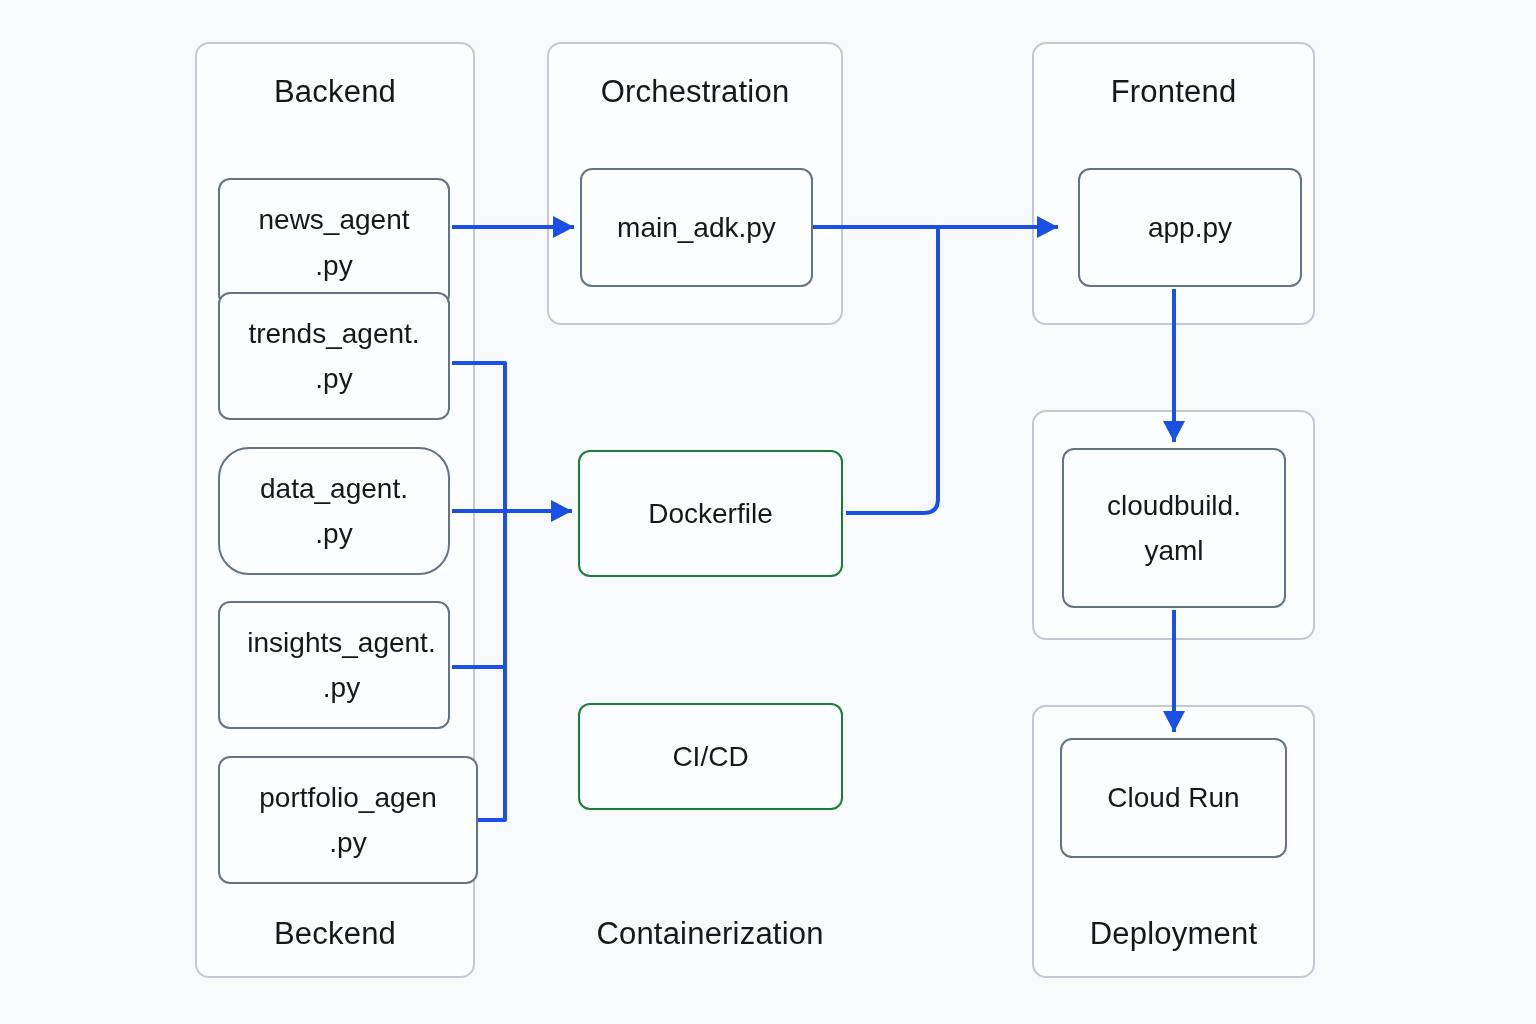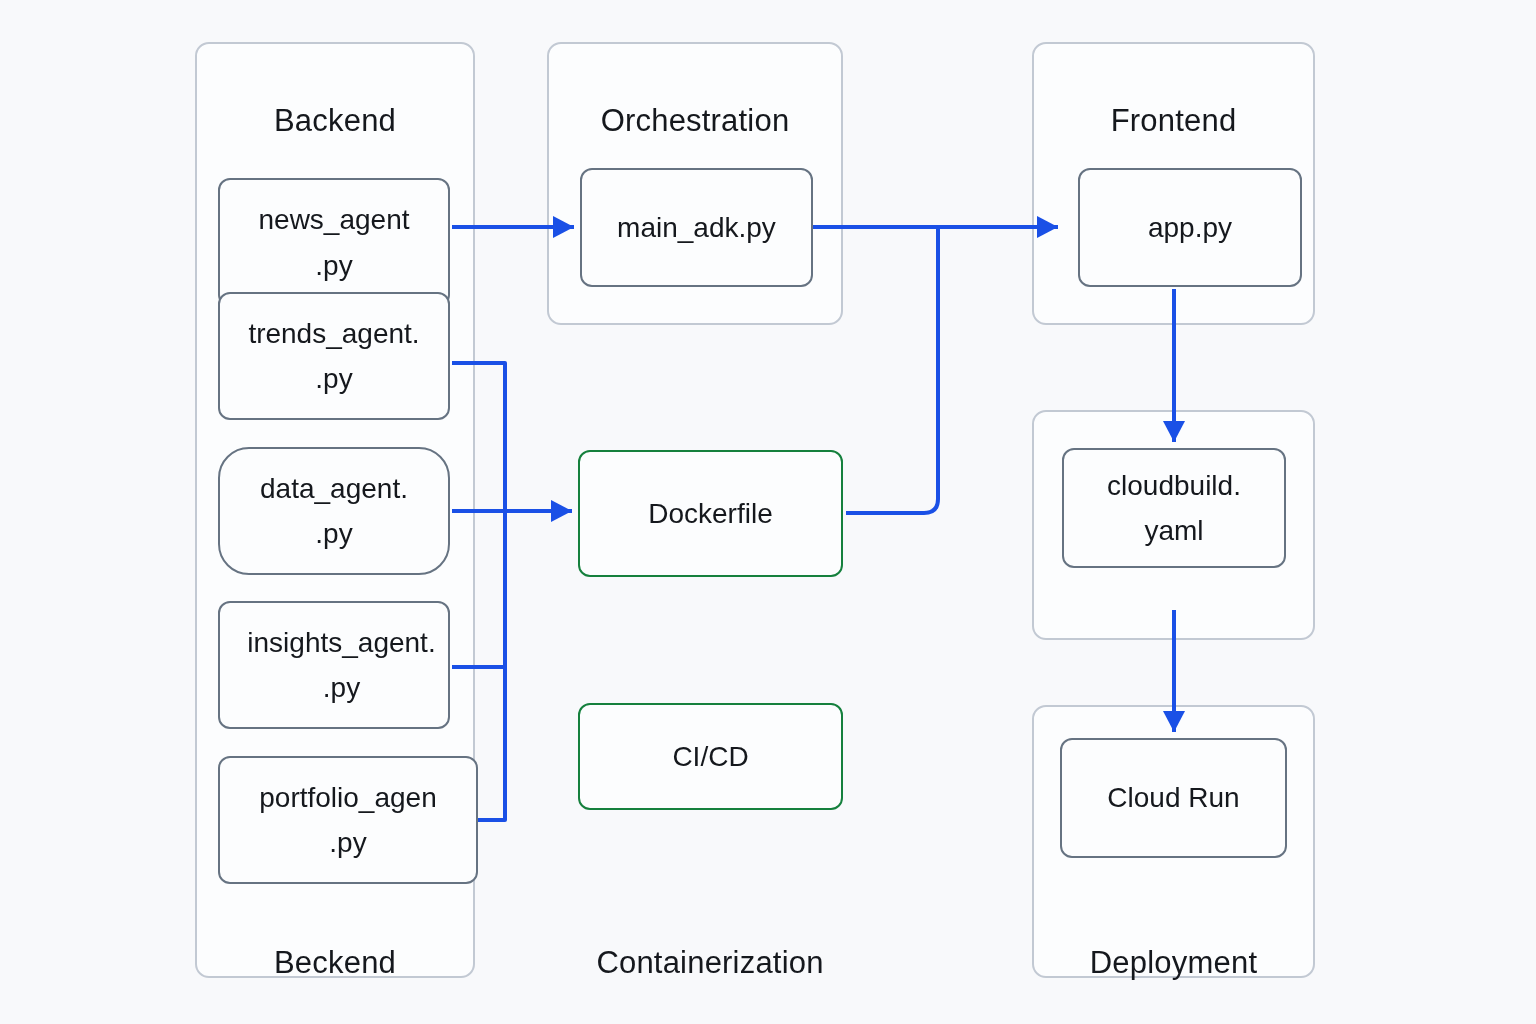--- a/index.html
+++ b/index.html
@@ -18,21 +18,20 @@
     background: #fcfdfe;
     border: 2px solid #c2c9d3;
     border-radius: 14px;
   }
   .col-label {
     position: absolute;
     text-align: center;
     font-size: 31px;
     color: #15181d;
     letter-spacing: 0.2px;
-    margin-top: 29px;
   }
   .node {
     position: absolute;
     background: #fcfdfe;
     border: 2.5px solid #667382;
     border-radius: 12px;
     display: flex;
     align-items: center;
     justify-content: center;
     text-align: center;
@@ -114,18 +113,18 @@
   <div class="node" style="left:218px; top:756px; width:260px; height:128px;">portfolio_agen
 .py</div>
 
   <div class="node" style="left:580px; top:168px; width:233px; height:119px;">main_adk.py</div>
 
   <div class="node light" style="left:578px; top:450px; width:265px; height:127px;">Dockerfile</div>
   <div class="node light" style="left:578px; top:703px; width:265px; height:107px;">CI/CD</div>
 
   <div class="node" style="left:1062px; top:168px; width:224px; height:119px;margin-left:16px;">app.py</div>
 
-  <div class="node" style="left:1062px; top:448px; width:224px; height:120px;">cloudbuild.
+  <div class="node" style="left:1062px; top:448px; width:224px; height:160px;">cloudbuild.
 yaml</div>
 
   <div class="node" style="left:1060px; top:738px; width:227px; height:120px;">Cloud Run</div>
 
 </div>
 
 </body></html>

